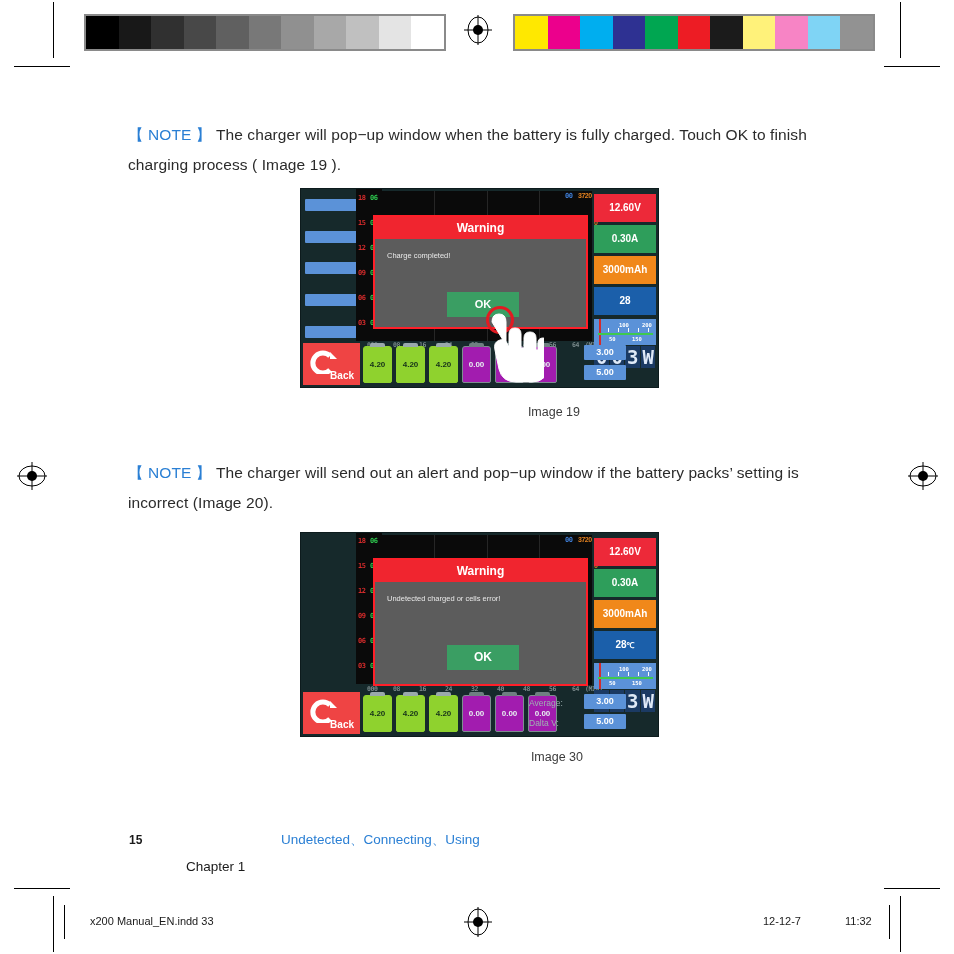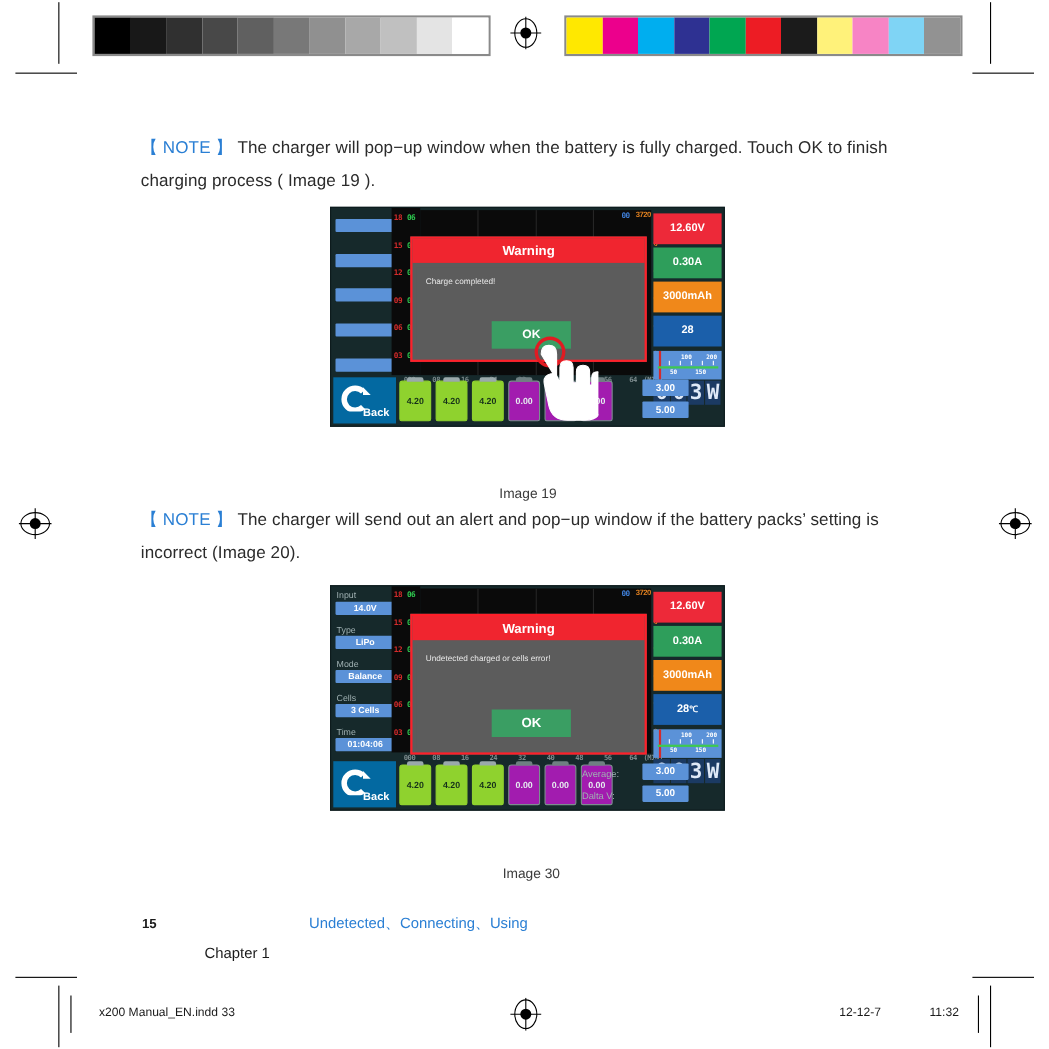--- a/index.html
+++ b/index.html
@@ -61,21 +61,21 @@
   .gauge .gt{position:absolute;color:#ffffff;font-size:5.5px;font-weight:bold;
              font-family:"DejaVu Sans Mono", monospace;}
   .gauge .gm{position:absolute;width:1px;height:4px;background:#ffffff;top:9px;}
   .segbox{position:absolute;left:2px;display:flex;gap:1px;}
   .seg{width:14.5px;height:22px;background:#1b3a63;color:#dfe9f7;
        font-family:"DejaVu Sans Mono", monospace;font-size:19px;font-weight:bold;
        text-align:center;line-height:22px;letter-spacing:-1px;}
 
   
   .botbar{position:absolute;left:0;right:0;bottom:0;height:46px;}
-  .backbtn{position:absolute;left:2px;top:2px;width:57px;height:42px;background:#0369a1;
+  .backbtn{position:absolute;left:2px;top:2px;width:57px;height:42px;background:#ef4444;
            color:#fff;}
   .backbtn .arrow{position:absolute;left:5px;top:5px;}
   .backbtn .btxt{position:absolute;right:6px;bottom:4px;font-size:10px;font-weight:bold;}
   .cellbox{position:absolute;top:5px;width:29px;height:37px;border-radius:3px 3px 2px 2px;
            text-align:center;box-sizing:border-box;}
   .cellbox.full{background:#8fd22e;border:1px solid #8fd22e;}
   .cellbox.empty{background:#a21caf;border:1px solid #7d8e90;}
   .cellbox .cap{position:absolute;left:6px;right:6px;top:-4px;height:4px;border-radius:2px 2px 0 0;}
   .cellbox .cv{position:absolute;left:0;right:0;top:13px;font-size:8px;font-weight:bold;}
   .cellbox.full .cv{color:#15301a;}
@@ -92,21 +92,21 @@
   .dlg-body{position:absolute;left:4px;right:4px;background:#5c5c5c;}
   .dlg-msg{position:absolute;left:8px;top:8px;color:#e8e8e8;font-size:7.5px;}
   .dlg-ok{position:absolute;background:#3a9e63;color:#ffffff;font-weight:bold;
           text-align:center;}
 
   
   .hand{position:absolute;pointer-events:none;}
   .tapring{position:absolute;border:3px solid #e11b22;border-radius:50%;}
 
   
-  .caption{position:absolute;font-size:12.5px;color:#3b3b3b;text-align:center;margin-top:37px;}
+  .caption{position:absolute;font-size:12.5px;color:#3b3b3b;text-align:right;}
 
   
   .pg-num{position:absolute;font-size:12px;font-weight:bold;color:#1a1a1a;}
   .pg-chap{position:absolute;font-size:13.5px;color:#1a1a1a;}
   .pg-sect{position:absolute;font-size:13.5px;color:#2a7fd4;}
 
   .foot{position:absolute;font-size:11px;color:#1a1a1a;}
   .footrule{position:absolute;background:#000;}
 </style>
 </head>
@@ -343,42 +343,20 @@
 </div>
 
 <div class="caption" style="left:380px;top:405px;width:200px;">Image 19</div>
 
 <div class="note-block" style="left:128px;top:458px;width:700px;">
   <span class="note-tag">【 NOTE 】</span><span>  The charger will send out an alert and pop−up window if the battery packs’ setting is incorrect (Image 20).</span>
 </div>
 
 <div class="device" style="left:300px;top:532px;width:359px;height:205px;">
 
-  <div class="sidecol">
-    <div class="sc-row" style="top:4px;">
-      <div class="sc-label">Input</div>
-      <div class="sc-val">14.0V</div>
-    </div>
-    <div class="sc-row" style="top:35px;">
-      <div class="sc-label">Type</div>
-      <div class="sc-val">LiPo</div>
-    </div>
-    <div class="sc-row" style="top:66px;">
-      <div class="sc-label">Mode</div>
-      <div class="sc-val">Balance</div>
-    </div>
-    <div class="sc-row" style="top:97px;">
-      <div class="sc-label">Cells</div>
-      <div class="sc-val">3 Cells</div>
-    </div>
-    <div class="sc-row" style="top:128px;">
-      <div class="sc-label">Time</div>
-      <div class="sc-val">01:04:06</div>
-    </div>
-  </div>
 
   <div class="axis-left" style="left:55px;top:0;bottom:52px;">
     <div class="tick-r" style="left:2px;top:4px;">18</div>
     <div class="tick-g" style="left:14px;top:4px;">06</div>
     <div class="tick-r" style="left:2px;top:29px;">15</div>
     <div class="tick-g" style="left:14px;top:29px;">05</div>
     <div class="tick-r" style="left:2px;top:54px;">12</div>
     <div class="tick-g" style="left:14px;top:54px;">04</div>
     <div class="tick-r" style="left:2px;top:79px;">09</div>
     <div class="tick-g" style="left:14px;top:79px;">03</div>

